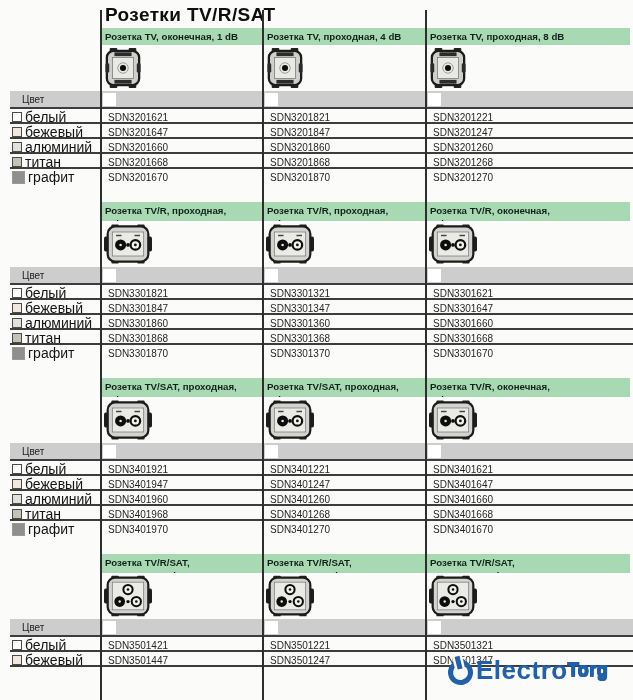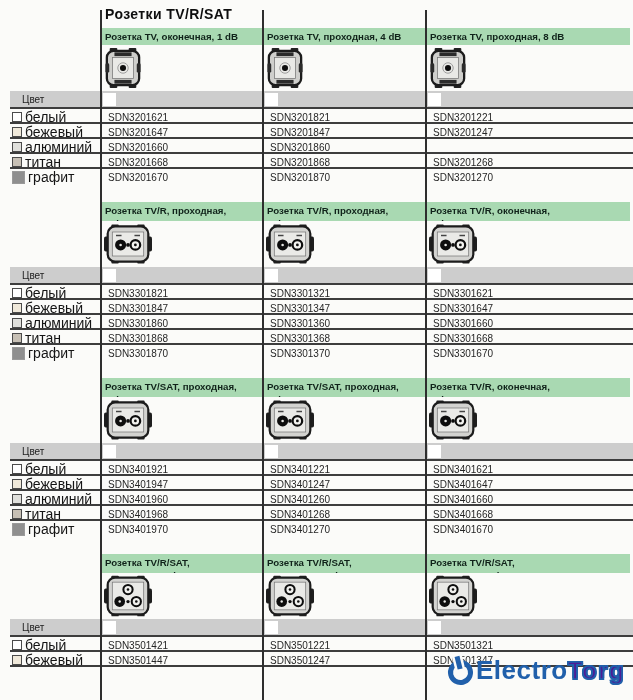--- a/index.html
+++ b/index.html
@@ -6,21 +6,21 @@
   .page{
     position:relative;
     width:633px;height:700px;
     background:#fbfbf9;
     overflow:hidden;
     font-family:"Liberation Sans","DejaVu Sans",sans-serif;
     --green:#a9d9b2;--band:#cdcdcd;--line:#3d3d3d;--wm:#2160ab;
   }
   .page-title{
     margin:6px 0 5px 105px;
-    font-size:14px;font-weight:700;color:#0e0e0e;
+    font-size:19px;font-weight:700;color:#0e0e0e;
     line-height:17px;letter-spacing:.4px;
   }
   .table{margin-left:10px;position:relative;}
   .section{margin-bottom:20px;}
   .section:last-child{margin-bottom:0;}
   .section:last-child::after{content:"";display:block;border-top:2px solid var(--line);}
   .row{display:grid;grid-template-columns:90px 162px 163px 205px;}
   .cell{min-width:0;}
   
   .green-cell{background:var(--green);padding:2px 2px 2px 5px;box-sizing:border-box;}
@@ -61,21 +61,21 @@
     position:relative;display:inline-block;
     width:15px;height:15px;border:5px solid var(--wm);border-radius:50%;
     transform:rotate(-14deg);margin-right:3px;margin-top:4px;flex:none;
   }
   .power-icon::before{
     content:"";position:absolute;left:50%;top:-9px;transform:translateX(-50%);
     width:5px;height:13px;background:var(--wm);box-shadow:0 0 0 2.5px #fbfbf9;
   }
   .wm-solid{font-size:26px;font-weight:700;color:var(--wm);letter-spacing:.5px;}
   .wm-outline{
-    font-size:24px;font-weight:700;color:#4c1d95;letter-spacing:1.5px;
+    font-size:18px;font-weight:400;color:#4c1d95;letter-spacing:1.5px;
     -webkit-text-stroke:1.6px var(--wm);
     text-shadow:-1px -1px 0 var(--wm),1px -1px 0 var(--wm),-1px 1px 0 var(--wm),1px 1px 0 var(--wm);
   }
 </style>
 </head>
 <body>
 
 <div class="page" id="page" style="--green: #a9d9b2; --band: #cdcdcd; --line: #3d3d3d; --wm: #2160ab;">
   <div class="page-title">Розетки TV/R/SAT</div>
 
@@ -196,20 +196,23 @@
           <div class="cell label-cell color-label-cell">
             <span class="swatch" style="background: rgb(224, 224, 220);"></span>
             <span class="color-name">алюминий</span>
           </div>
           <div class="cell prod-cell code-cell">
             <span class="code">SDN3201660</span>
           </div>
           <div class="cell prod-cell code-cell">
             <span class="code">SDN3201860</span>
           </div>
+          <div class="cell prod-cell code-cell">
+            <span class="code">SDN3201260</span>
+          </div>
         </div>
         <div class="row data-row">
           <div class="cell label-cell color-label-cell">
             <span class="swatch" style="background: rgb(199, 192, 181);"></span>
             <span class="color-name">титан</span>
           </div>
           <div class="cell prod-cell code-cell">
             <span class="code">SDN3201668</span>
           </div>
           <div class="cell prod-cell code-cell">

